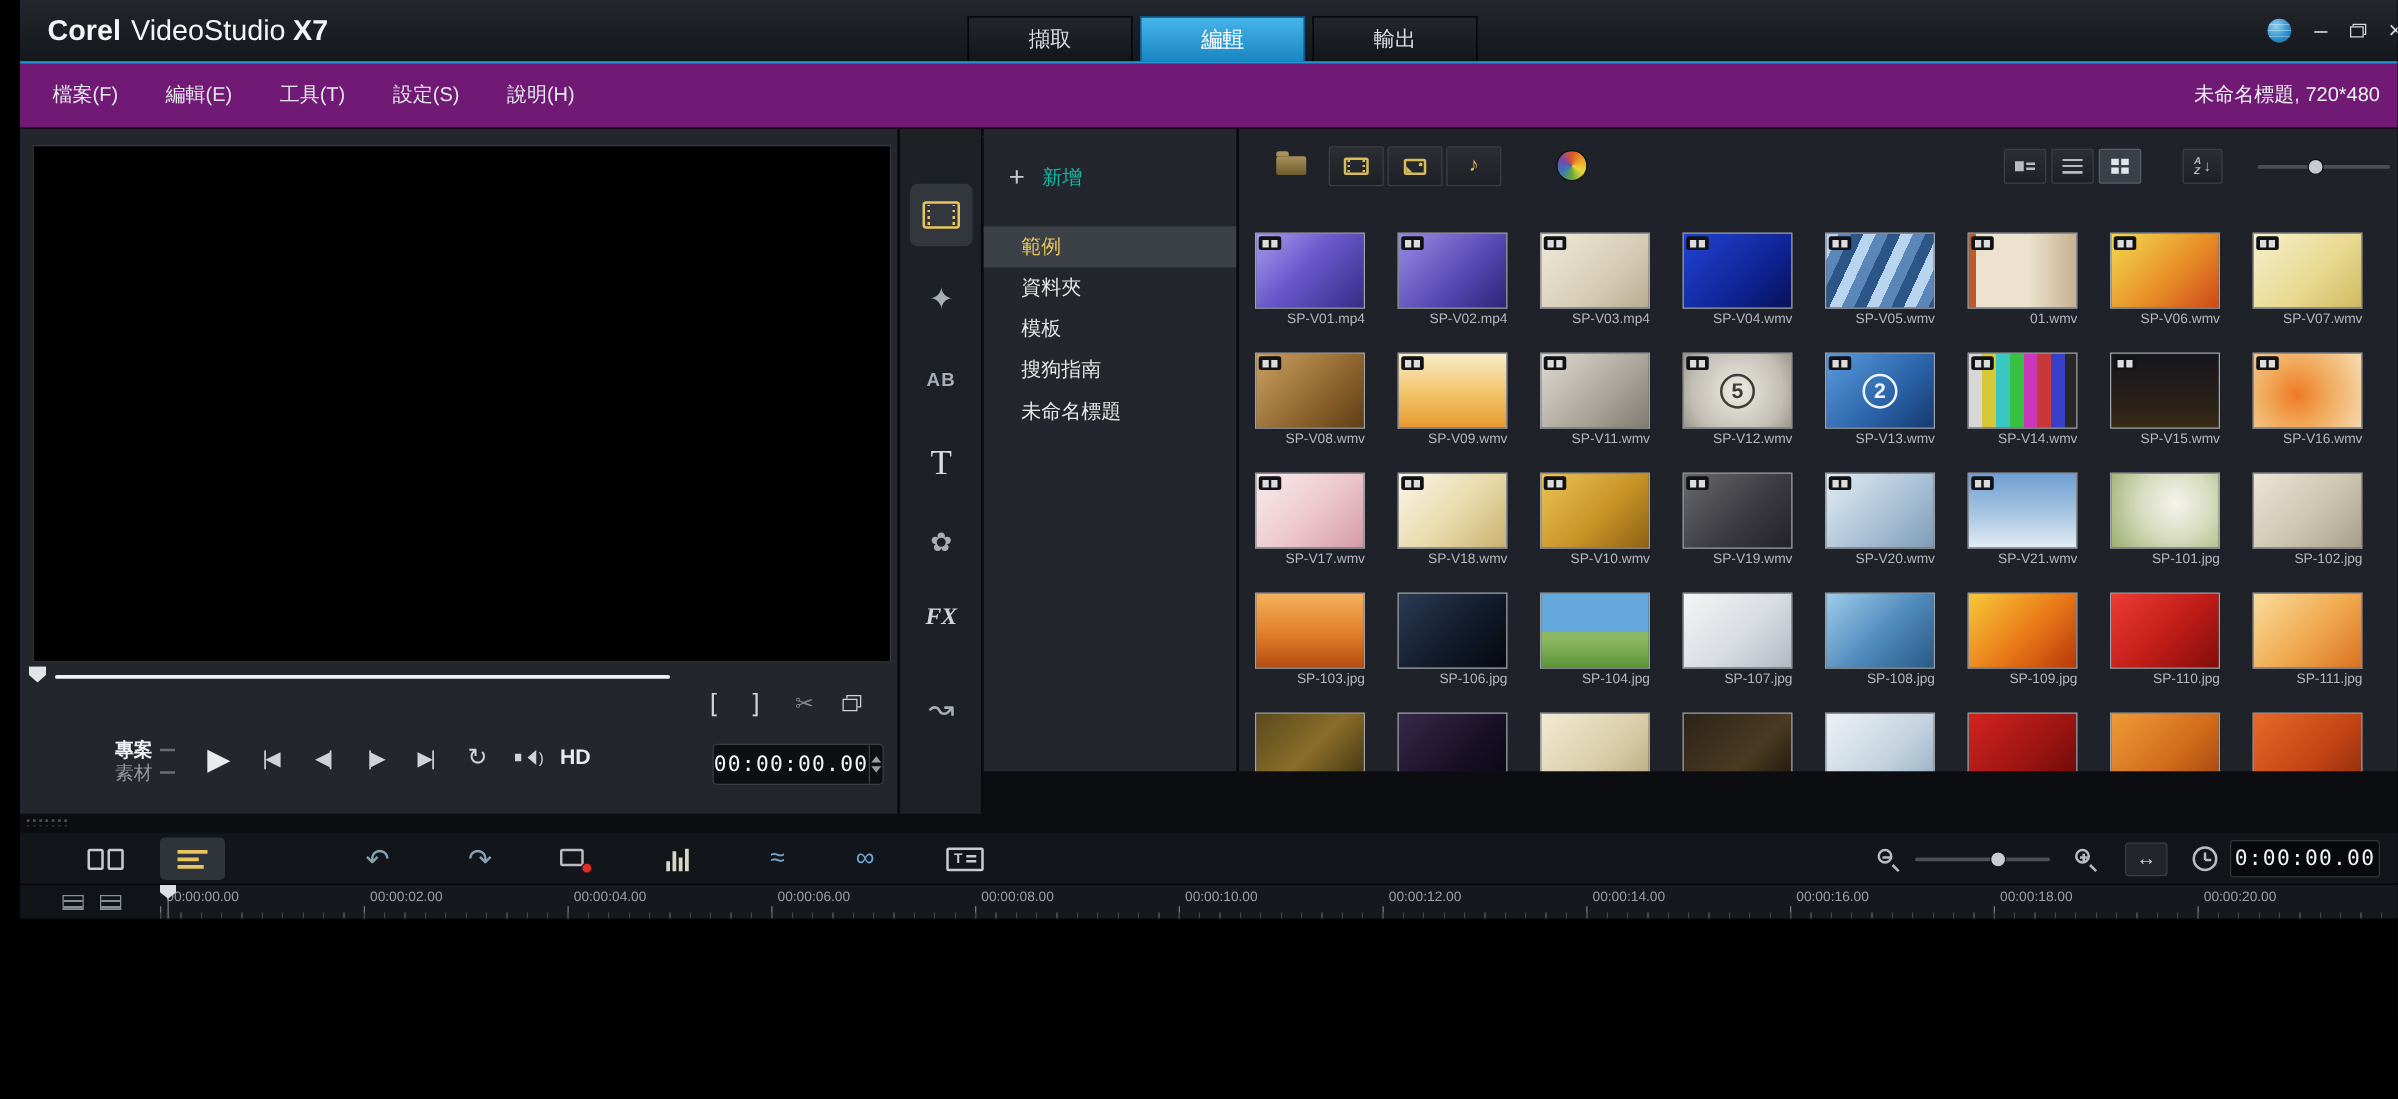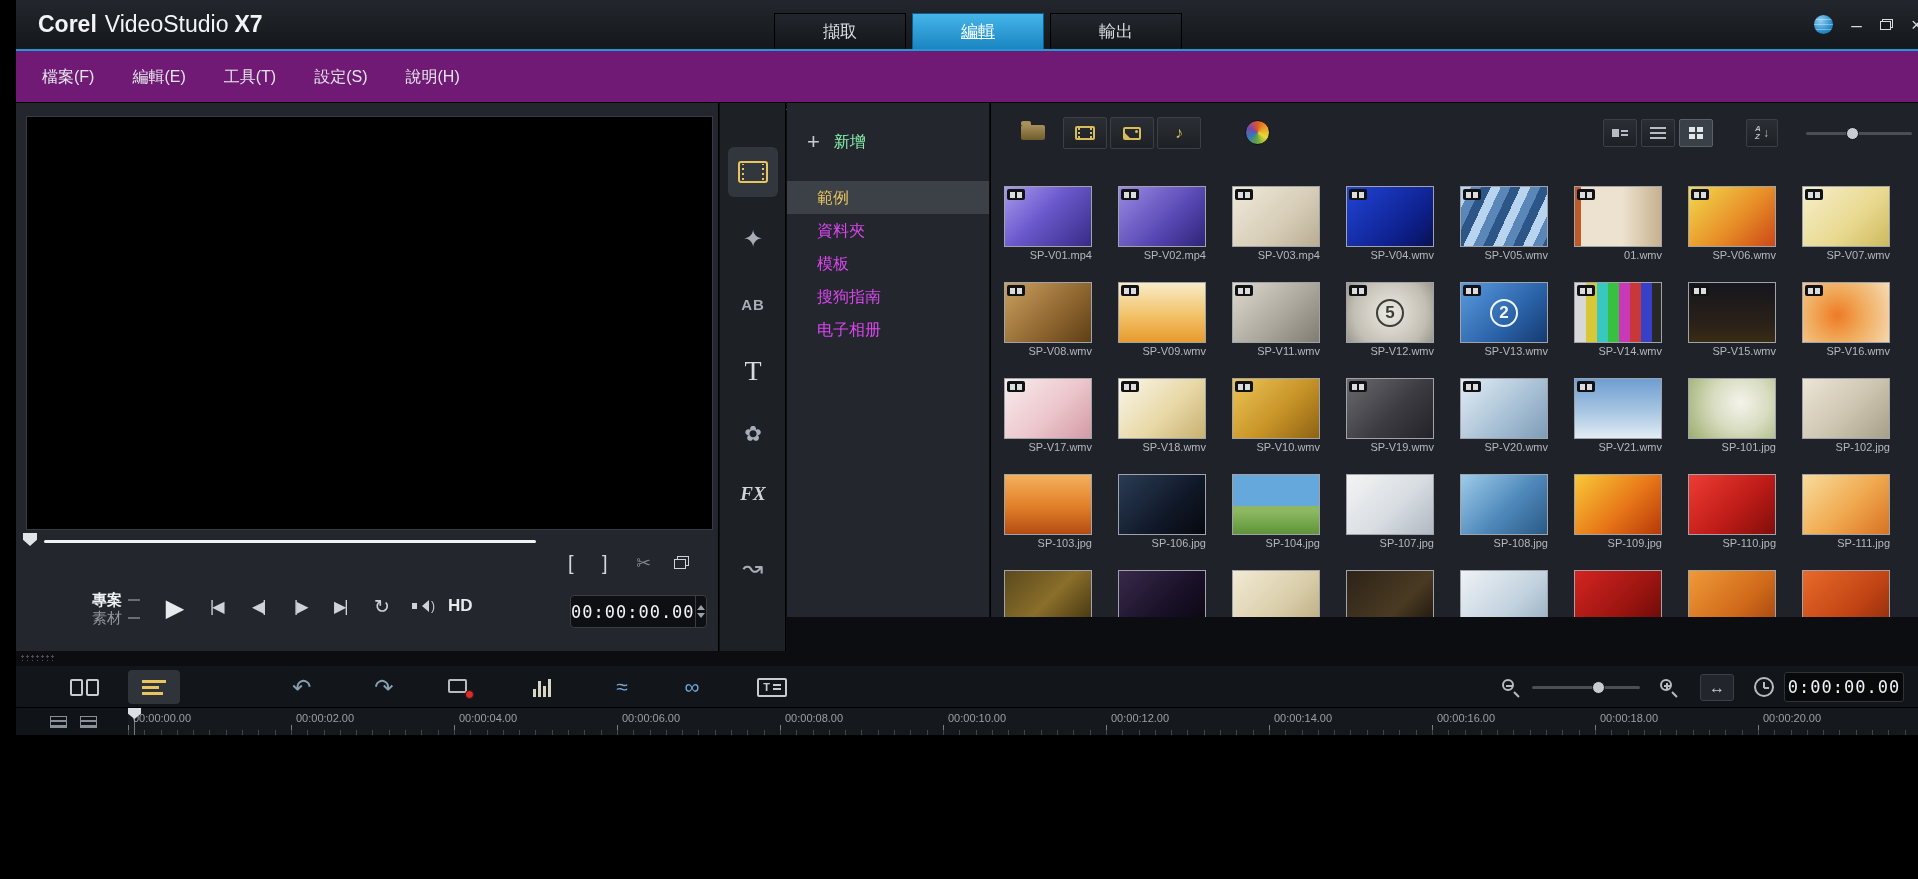--- a/index.html
+++ b/index.html
@@ -98,23 +98,23 @@
   .ic-ab{font-size:15px;font-weight:700;letter-spacing:1px;}
   .ic-title{font-family:"Liberation Serif","DejaVu Serif",serif;font-size:28px;color:#d8dce2;}
   .ic-graphic{font-size:21px;}
   .ic-fx{font-family:"Liberation Serif","DejaVu Serif",serif;font-style:italic;font-weight:700;font-size:19px;color:#d0d4da;}
   .ic-path{font-size:25px;}
 
   
   .library-nav{position:absolute;left:771px;top:103px;width:202px;height:514px;background:#23272d;}
   .add-row{position:absolute;left:20px;top:28px;display:flex;align-items:center;gap:14px;cursor:default;}
   .plus{font-size:22px;color:#c8ccd2;line-height:22px;}
-  .add-label{font-size:16px;color:#86efac;font-family:Liberation Mono, monospace;}
+  .add-label{font-size:16px;color:#14b8a6;font-family:Liberation Mono, monospace;}
   .nav-list{position:absolute;left:0;top:78px;width:202px;}
-  .nav-item{height:33px;line-height:33px;padding-left:30px;font-size:16px;color:#d946ef;cursor:default;}
+  .nav-item{height:33px;line-height:33px;padding-left:30px;font-size:16px;color:#e5e5e5;cursor:default;}
   .nav-item.selected{background:#3c4147;color:#e8c55e;}
 
   
   .gallery{position:absolute;left:974px;top:103px;width:944px;height:514px;background:#1f2329;border-left:1px solid #000;overflow:hidden;}
   .folder-icon{position:absolute;left:30px;top:22px;width:24px;height:15px;border-radius:2px;
                background:linear-gradient(180deg,#a89058,#6e5c2e);}
   .folder-icon::before{content:"";position:absolute;top:-4px;left:0;width:10px;height:4px;background:#a89058;border-radius:2px 2px 0 0;}
   .gbtn{position:relative;display:flex;align-items:center;justify-content:center;
         background:linear-gradient(180deg,#2b2f35,#1d2126);border:1px solid #3c4046;border-radius:2px;cursor:default;padding:0;}
   .filter-group{position:absolute;left:72px;top:14px;display:flex;gap:3px;}
@@ -288,20 +288,21 @@
         <span class="menu-item">檔案(F)</span>
 
         <span class="menu-item">編輯(E)</span>
 
         <span class="menu-item">工具(T)</span>
 
         <span class="menu-item">設定(S)</span>
 
         <span class="menu-item">說明(H)</span>
       </div>
+    <span class="proj-title">未命名標題, 720*480</span>
   </nav>
 
   <div class="grip" style="left:8px;top:107px;width:180px;height:7px;"></div>
   <div class="grip" style="left:707px;top:107px;width:120px;height:7px;"></div>
   <div class="grip" style="left:4px;top:654px;width:36px;height:7px;"></div>
 
   <section class="preview-panel">
     <div class="preview-screen"></div>
     <div class="scrub-marker"></div>
     <div class="scrub-line"></div>
@@ -390,21 +391,21 @@
 
         <div class="nav-item">
           <span>模板</span>
         </div>
 
         <div class="nav-item">
           <span>搜狗指南</span>
         </div>
 
         <div class="nav-item">
-          <span>电子相册</span>
+          <span>未命名標題</span>
         </div>
       </div>
   </aside>
 
   <section class="gallery">
     <span class="folder-icon"></span>
     <div class="filter-group">
       <button class="gbtn">
           <span class="film-sm"></span>
         </button>

